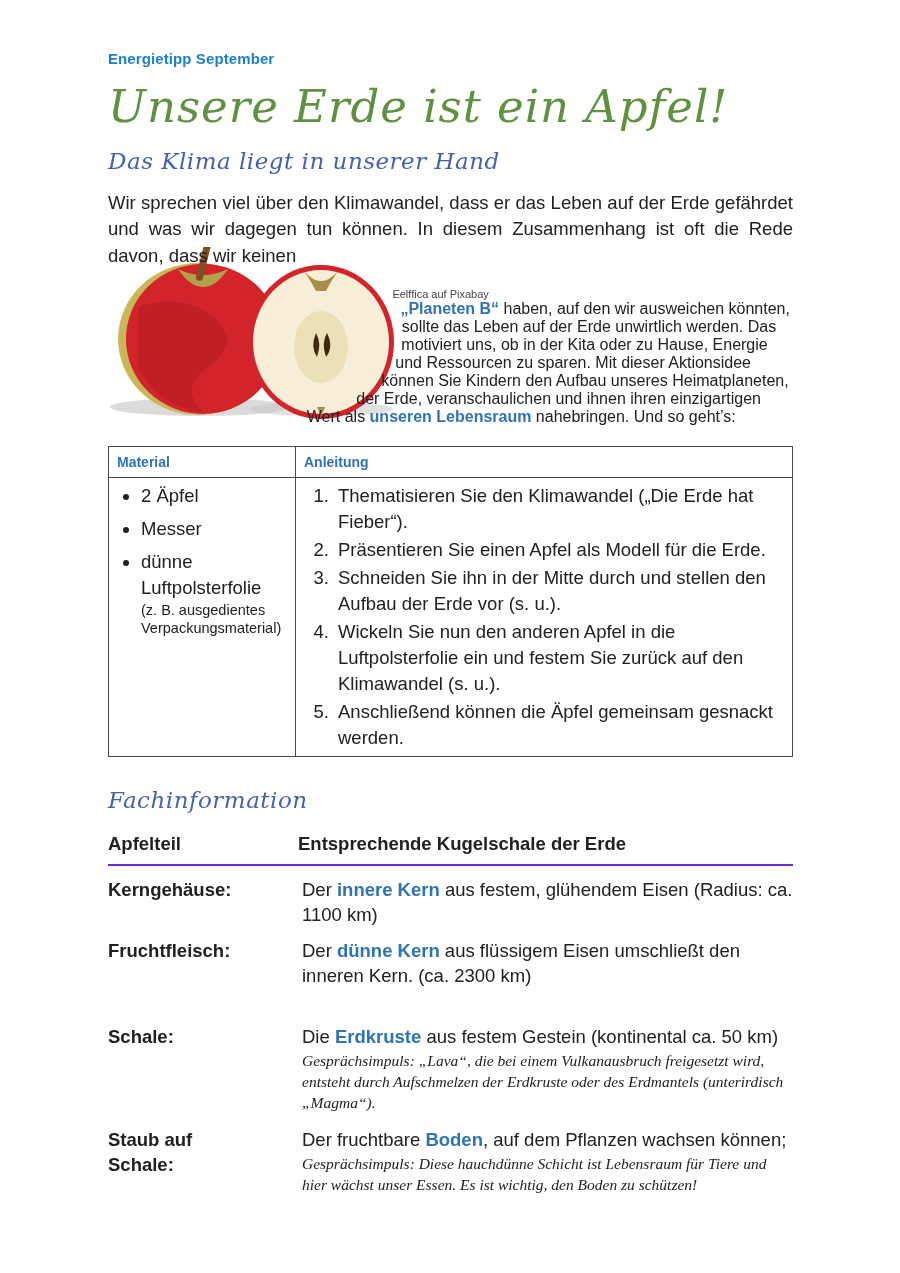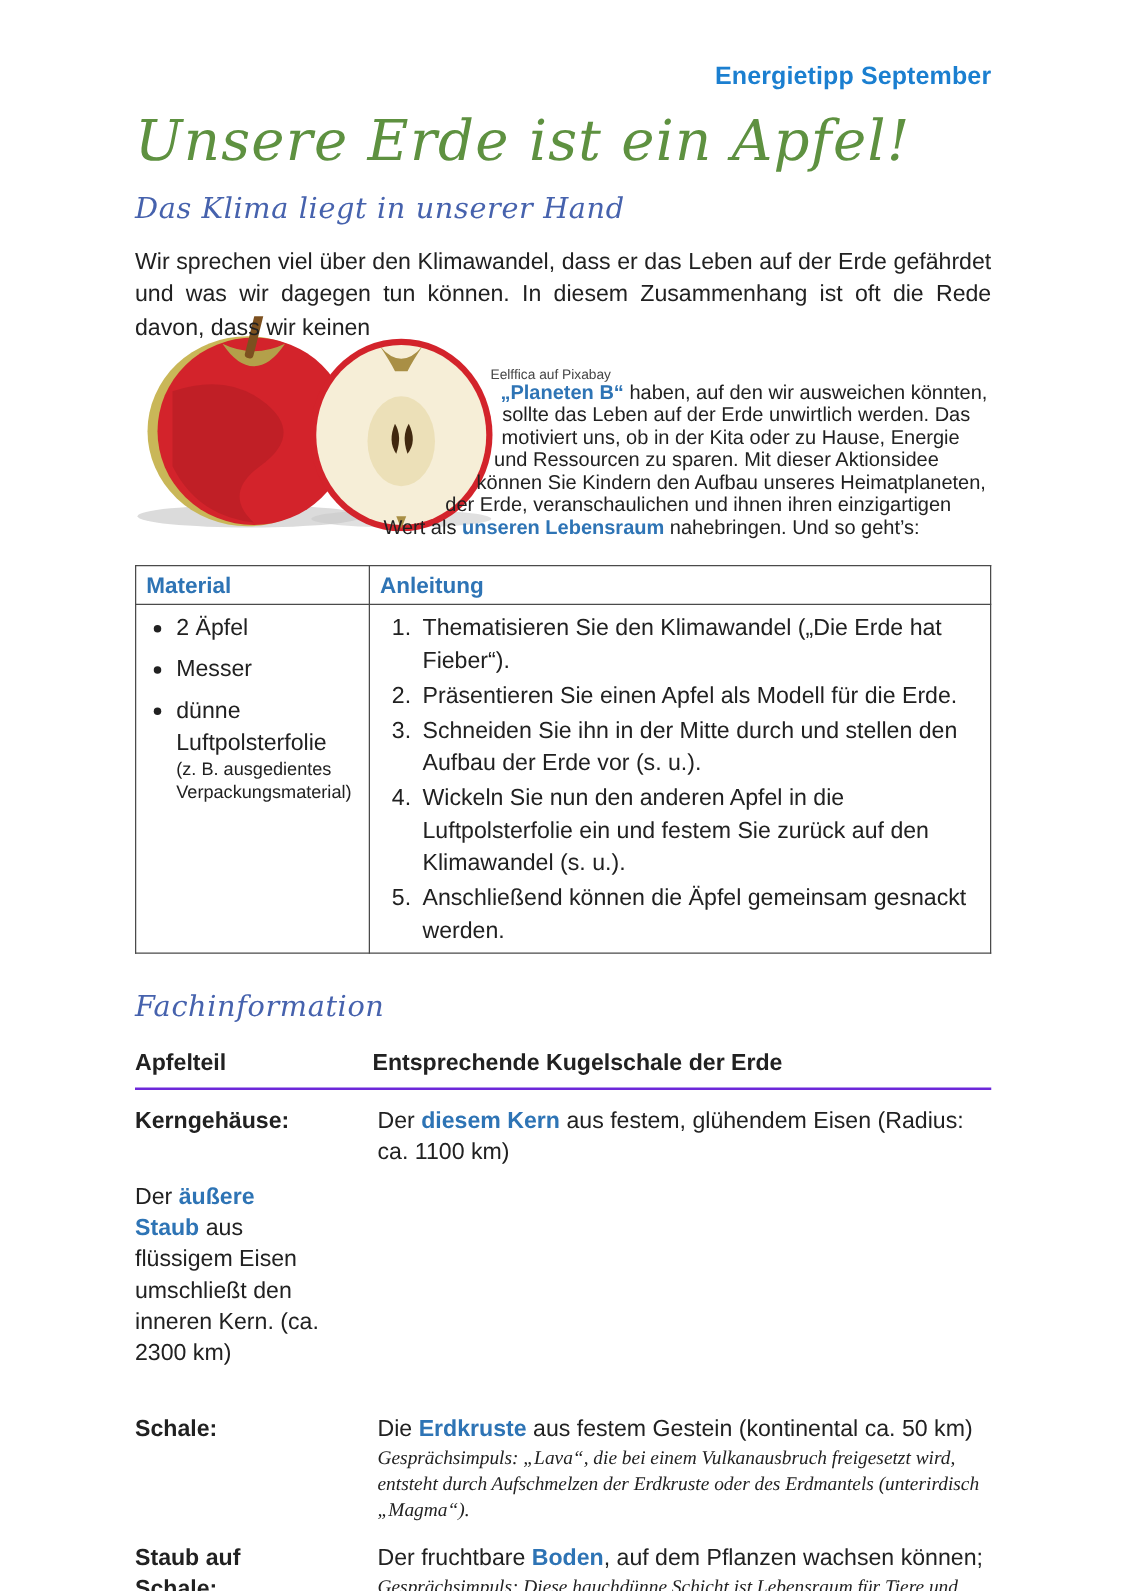--- a/index.html
+++ b/index.html
@@ -9,21 +9,21 @@
     margin:0 auto;
     background:#ffffff;
     overflow:hidden;
     font-family:"Liberation Sans","DejaVu Sans",sans-serif;
     color:#212121;
     box-sizing:border-box;
     padding:50px 107px 0 108px;
   }
   
   .kicker{
-    color:#1b7fd0;font-weight:bold;font-size:20px;letter-spacing:.1px;text-align:right;
+    color:#1b7fd0;font-weight:bold;font-size:15px;letter-spacing:.1px;
   }
   .script{font-family:"DejaVu Serif",cursive;font-style:italic;}
   .title{
     color:#5e9140;font-size:45px;line-height:1.1;
     margin-top:15px;letter-spacing:1px;
   }
   .subtitle{
     color:#4662ad;font-size:23px;margin-top:16px;letter-spacing:.5px;
   }
   
@@ -39,21 +39,21 @@
   .apple-figure svg{display:block;}
   .caption{
     font-size:11px;color:#454545;margin:2px 0 0 8px;text-align:left;line-height:12px;
   }
   
   .t1{
     clear:both;width:100%;border-collapse:collapse;margin-top:20px;
     font-size:18.5px;line-height:26px;
   }
   .t1 th,.t1 td{border:1px solid #4a4a4a;vertical-align:top;padding:1px 8px;}
-  .t1 th{text-align:left;color:#2e74b5;font-size:18px;padding:2px 8px;}
+  .t1 th{text-align:left;color:#2e74b5;font-size:14px;padding:2px 8px;}
   .t1 .c-material{width:170px;}
   ul.material{margin:4px 0 0 0;padding-left:24px;}
   ul.material li{margin-bottom:7px;}
   .material-note{font-size:14.5px;line-height:18px;margin-top:0;}
   ol.steps{margin:4px 0 4px 0;padding-left:30px;}
   ol.steps li{margin-bottom:2px;padding-left:4px;}
   
   .fach-heading{color:#4662ad;font-size:23px;margin-top:30px;letter-spacing:.5px;}
   .fach{margin-top:18px;font-size:18.5px;line-height:25px;}
   .fach-grid{display:grid;grid-template-columns:150px 1fr;column-gap:8px;}
@@ -138,27 +138,28 @@
 
   <div class="fach">
     <div class="fach-grid fach-header">
       <div>Apfelteil</div>
       <div>Entsprechende Kugelschale der Erde</div>
     </div>
 
     <div class="fach-grid fach-row">
       <div class="fach-label">Kerngehäuse:</div>
       <div>
-        <span>Der </span><b class="blue">diesem Kern</b><span> aus festem, glühendem Eisen (Radius: ca. 1100 km)</span>
+        <span>Der </span><b class="blue">innere Kern</b><span> aus festem, glühendem Eisen (Radius: ca. 1100 km)</span>
       </div>
     </div>
 
     <div class="fach-grid fach-row">
+      <div class="fach-label">Fruchtfleisch:</div>
       <div>
-        <span>Der </span><b class="blue">äußere Staub</b><span> aus flüssigem Eisen umschließt den inneren Kern. (ca. 2300 km)</span>
+        <span>Der </span><b class="blue">dünne Kern</b><span> aus flüssigem Eisen umschließt den inneren Kern. (ca. 2300 km)</span>
       </div>
     </div>
 
     <div class="fach-grid fach-row" style="margin-top:20px;">
       <div class="fach-label"></div>
     </div>
 
     <div class="fach-grid fach-row" style="margin-top:16px;">
       <div class="fach-label">Schale:</div>
       <div>

